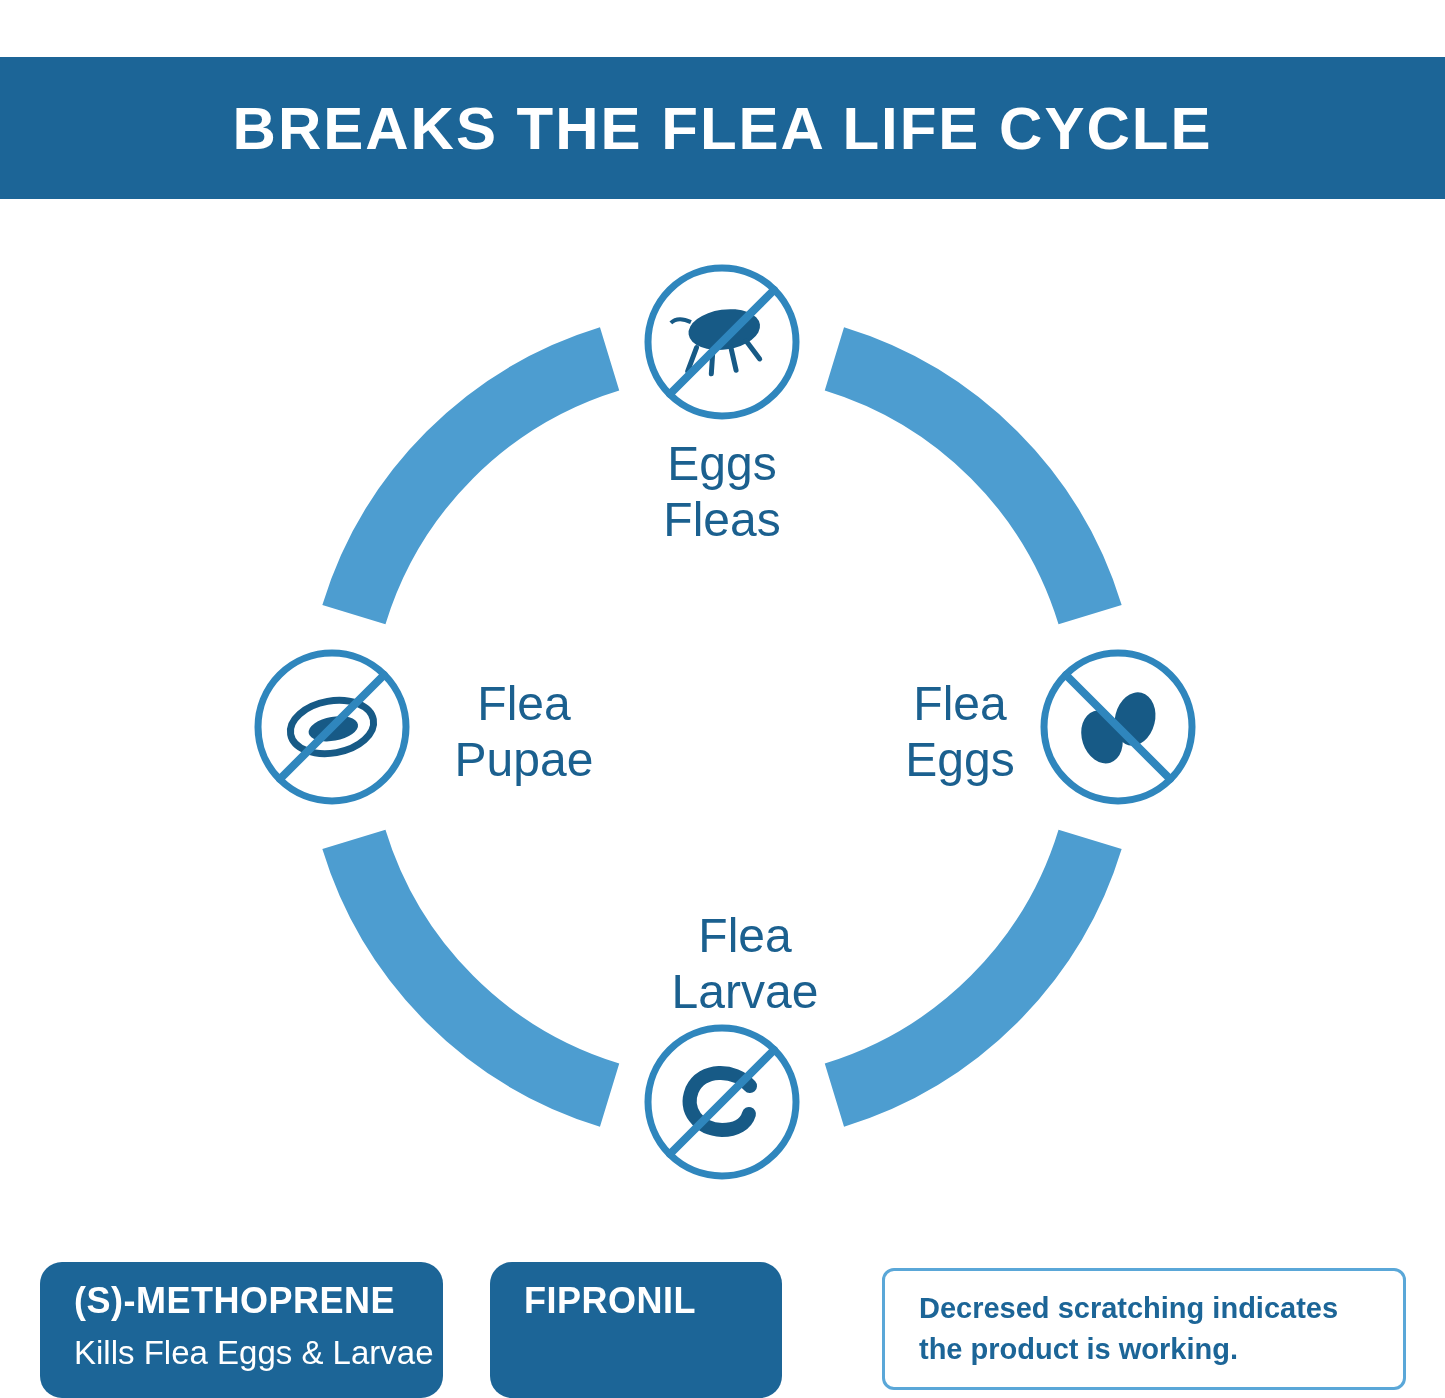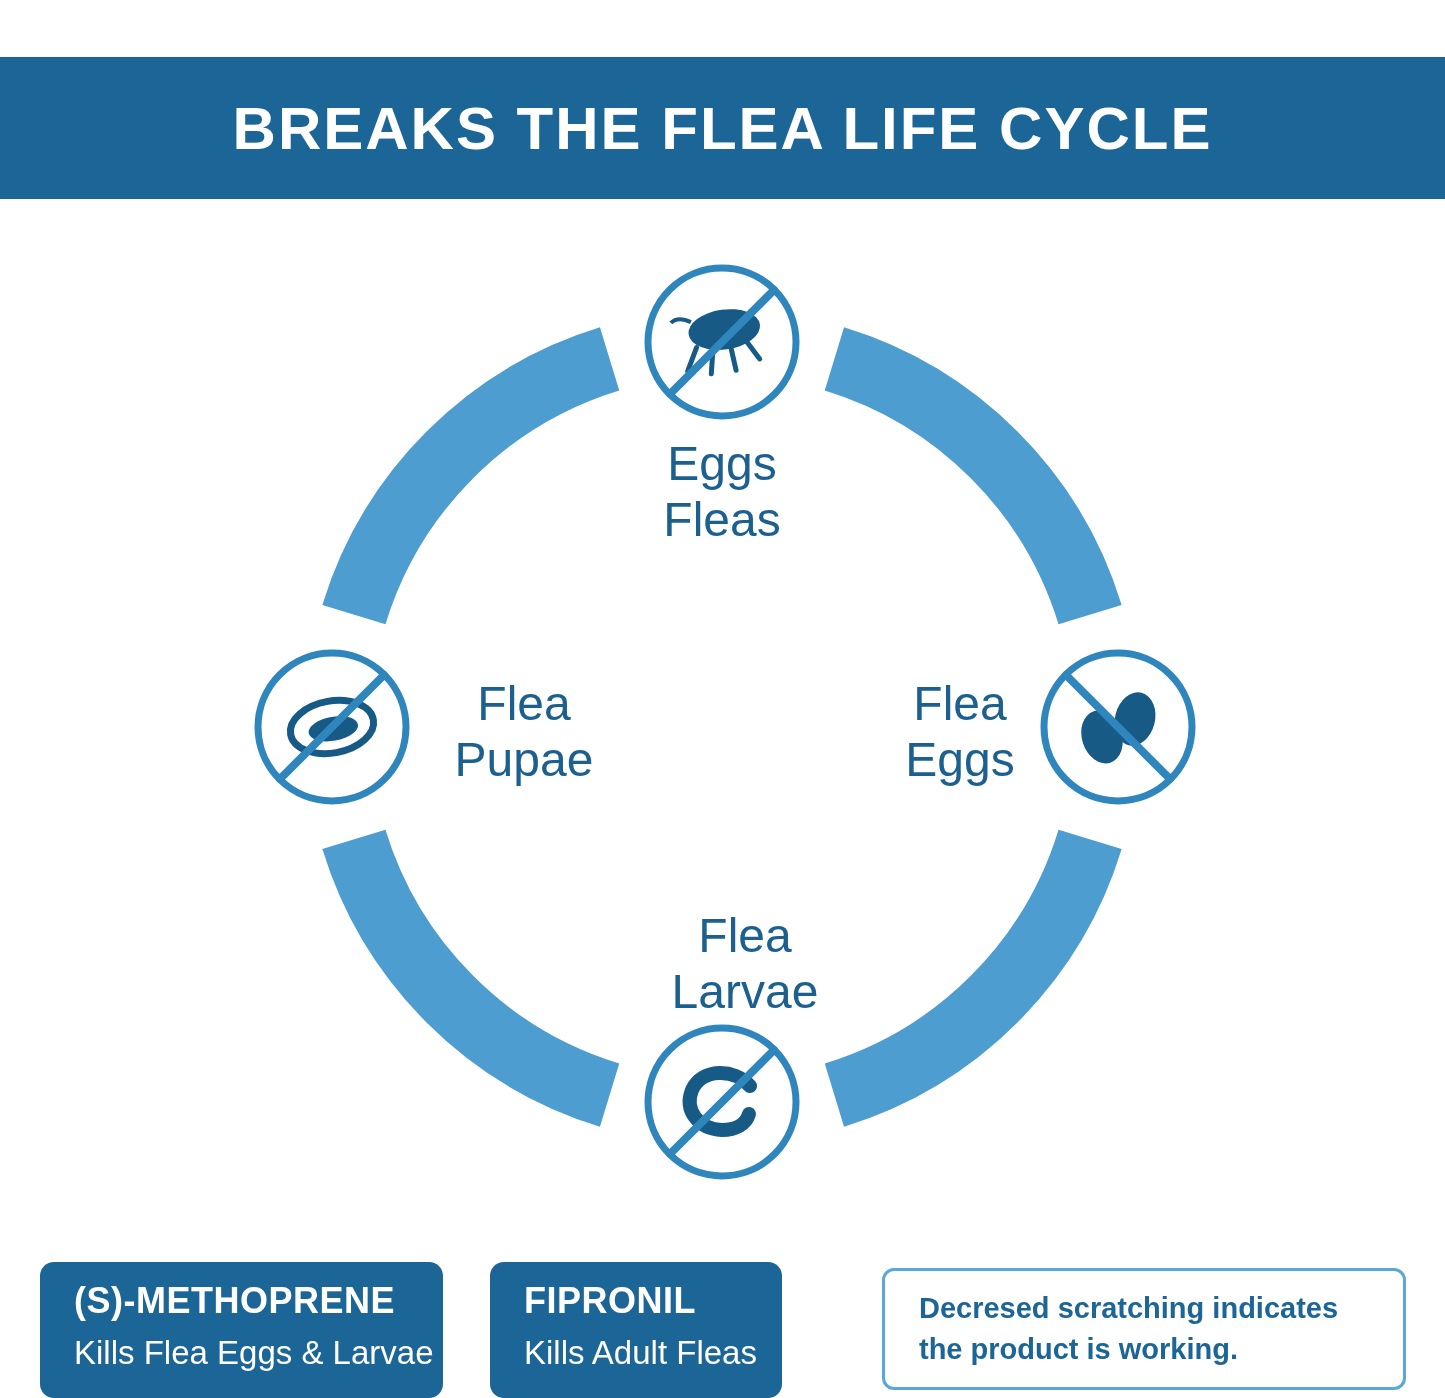--- a/index.html
+++ b/index.html
@@ -27,21 +27,21 @@
   .arc{fill:none;stroke:var(--arc-blue);stroke-width:66;}
   .ring{fill:#fff;stroke:var(--ring-blue);stroke-width:7;}
   .slash{stroke:var(--ring-blue);stroke-width:8;stroke-linecap:round;}
   .glyph{fill:var(--glyph-blue);}
   .glyph-stroke{fill:none;stroke:var(--glyph-blue);}
   .stage-label{
     position:absolute;color:var(--label-blue);font-size:48px;line-height:1.17;
     text-align:center;white-space:pre-line;
   }
   .footer-box{
-    position:absolute;border-radius:14px;background:var(--primary-blue);color:#fff;
+    position:absolute;border-radius:22px;background:var(--primary-blue);color:#fff;
     padding:18px 0 0 34px;box-sizing:border-box;
   }
   .footer-box .box-title{font-size:36px;font-weight:bold;letter-spacing:.5px;}
   .footer-box .box-subtitle{font-size:33px;margin-top:12px;}
   .note-box{
     position:absolute;border-radius:12px;background:#fff;border:3px solid var(--note-border);
     color:var(--primary-blue);display:flex;align-items:center;box-sizing:border-box;padding-left:34px;
   }
   .note-box .note-text{font-size:29px;font-weight:bold;line-height:1.4;white-space:pre-line;}
 </style>
@@ -105,21 +105,20 @@
 Pupae</div>
   </div>
 
   <div class="footer-box" style="left:40px;top:1262px;width:403px;height:136px;">
     <div class="box-title">(S)-METHOPRENE</div>
     <div class="box-subtitle">Kills Flea Eggs &amp; Larvae</div>
   </div>
 
   <div class="footer-box" style="left:490px;top:1262px;width:292px;height:136px;">
     <div class="box-title">FIPRONIL</div>
-    <div class="box-subtitle">Kills Adult Fleas</div>
   </div>
 
   <div class="note-box" style="left:882px;top:1268px;width:524px;height:122px;">
     <div class="note-text">Decresed scratching  indicates
 the product is working.</div>
   </div>
 
 </div>
 
 </body></html>

